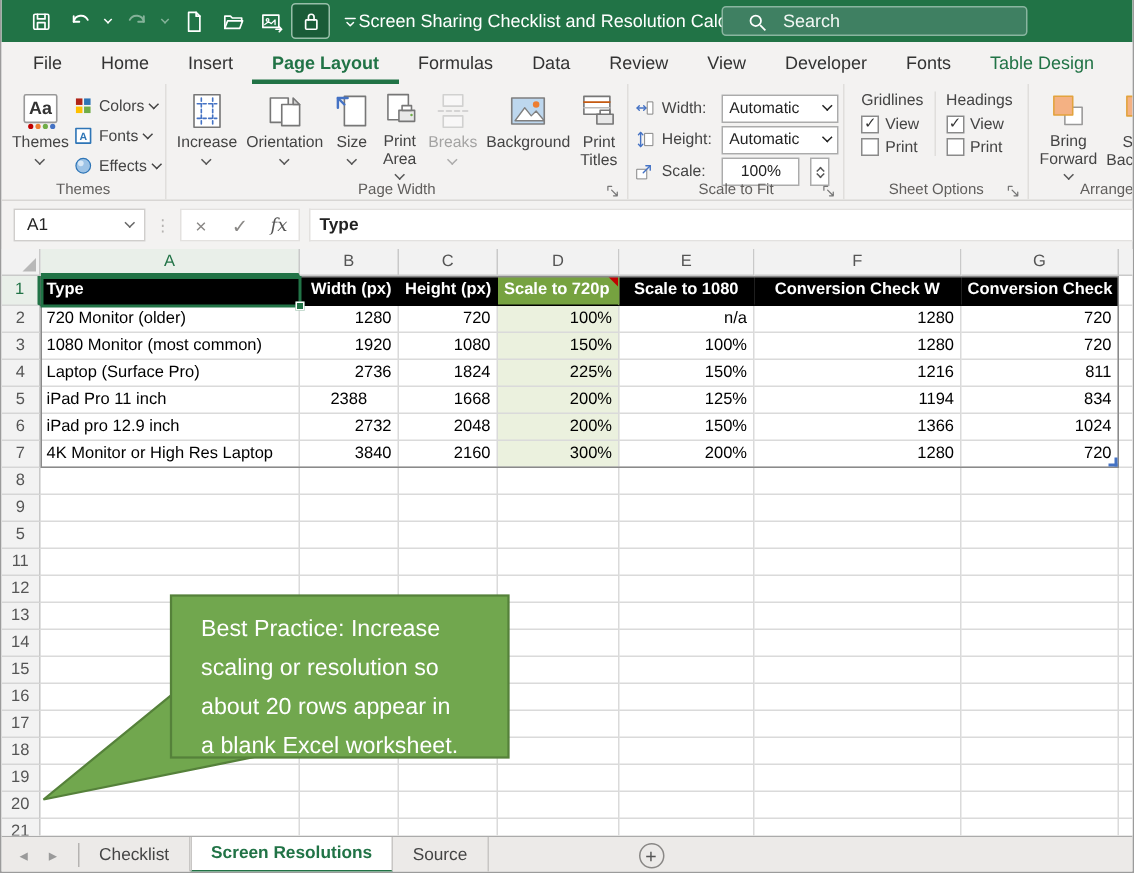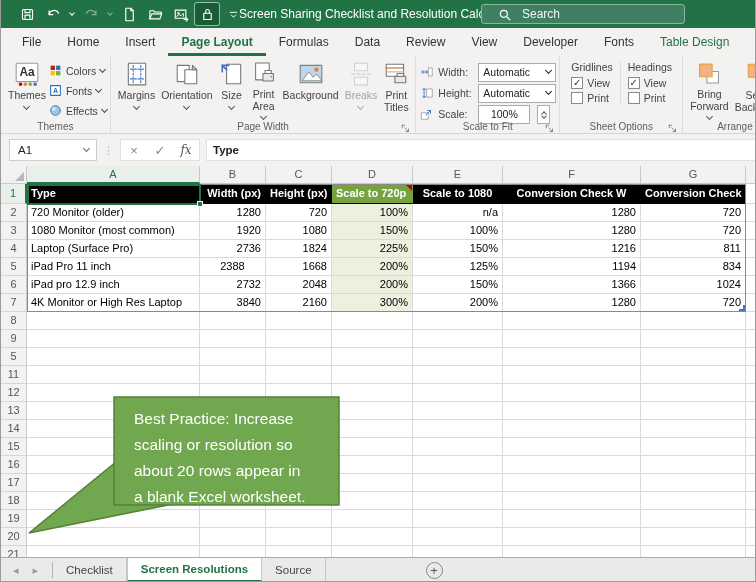--- a/index.html
+++ b/index.html
@@ -241,21 +241,21 @@
     </div>
     <div class="rgroup">
       <div class="bigbtn">
         <svg width="26" height="26" viewBox="0 0 24 24" fill="none" stroke-linecap="round" stroke-linejoin="round">
           <rect x="4" y="2" width="16" height="20" fill="#fff" stroke="#777"></rect>
           <line x1="8.5" y1="4" x2="8.5" y2="20" stroke="#4472c4" stroke-dasharray="2 1.5"></line>
           <line x1="15.5" y1="4" x2="15.5" y2="20" stroke="#4472c4" stroke-dasharray="2 1.5"></line>
           <line x1="6" y1="7.5" x2="18" y2="7.5" stroke="#4472c4" stroke-dasharray="2 1.5"></line>
           <line x1="6" y1="16.5" x2="18" y2="16.5" stroke="#4472c4" stroke-dasharray="2 1.5"></line>
         </svg>
-        <span class="lbl">Margins</span>
+        <span class="lbl">Increase</span>
         <span class="chev"></span>
       </div>
       <div class="bigbtn">
         <svg width="26" height="26" viewBox="0 0 24 24" fill="none" stroke-linecap="round" stroke-linejoin="round">
           <rect x="3" y="4" width="11" height="15" fill="#fff" stroke="#777"></rect>
           <path d="M10 8h11v13H10z" fill="#fff" stroke="#777"></path>
           <path d="M17 8v-4l4 4z" fill="#d0d0d0" stroke="#777"></path>
         </svg>
         <span class="lbl">Orientation</span>
         <span class="chev"></span>
@@ -273,36 +273,36 @@
         <svg width="26" height="26" viewBox="0 0 24 24" fill="none" stroke-linecap="round" stroke-linejoin="round">
           <rect x="4" y="2" width="13" height="16" fill="#fff" stroke="#777"></rect>
           <rect x="11" y="12" width="10" height="7" fill="#e8e8e8" stroke="#777"></rect>
           <rect x="13" y="9" width="6" height="3" fill="#fff" stroke="#777"></rect>
           <circle cx="19" cy="15" r=".8" fill="#70ad47"></circle>
         </svg>
         <span class="lbl">Print
 Area</span>
         <span class="chev"></span>
       </div>
+      <div class="bigbtn disabled">
+        <svg width="26" height="26" viewBox="0 0 24 24" fill="none" stroke-linecap="round" stroke-linejoin="round">
+          <rect x="6" y="2" width="12" height="7" fill="#fff" stroke="#aaa"></rect>
+          <rect x="6" y="15" width="12" height="7" fill="#fff" stroke="#aaa"></rect>
+          <line x1="3" y1="12" x2="21" y2="12" stroke="#999" stroke-dasharray="3 2"></line>
+        </svg>
+        <span class="lbl">Breaks</span>
+        <span class="chev"></span>
+      </div>
       <div class="bigbtn">
         <svg width="26" height="26" viewBox="0 0 24 24" fill="none" stroke-linecap="round" stroke-linejoin="round">
           <rect x="2" y="4" width="20" height="16" fill="#bdd7ee" stroke="#7f7f7f"></rect>
           <path d="M4 18l6-8 4 5 3-3 5 6z" fill="#fff" stroke="#7f7f7f" stroke-width=".8"></path>
           <circle cx="17" cy="8" r="2" fill="#ed7d31"></circle>
         </svg>
         <span class="lbl">Background</span>
-      </div>
-      <div class="bigbtn disabled">
-        <svg width="26" height="26" viewBox="0 0 24 24" fill="none" stroke-linecap="round" stroke-linejoin="round">
-          <rect x="6" y="2" width="12" height="7" fill="#fff" stroke="#aaa"></rect>
-          <rect x="6" y="15" width="12" height="7" fill="#fff" stroke="#aaa"></rect>
-          <line x1="3" y1="12" x2="21" y2="12" stroke="#999" stroke-dasharray="3 2"></line>
-        </svg>
-        <span class="lbl">Breaks</span>
-        <span class="chev"></span>
       </div>
       <div class="bigbtn">
         <svg width="26" height="26" viewBox="0 0 24 24" fill="none" stroke-linecap="round" stroke-linejoin="round">
           <rect x="3" y="3" width="16" height="11" fill="#fff" stroke="#777"></rect>
           <line x1="3" y1="6.5" x2="19" y2="6.5" stroke="#c55a11"></line>
           <line x1="3" y1="10" x2="19" y2="10" stroke="#bbb"></line>
           <rect x="11" y="14" width="10" height="6" fill="#e8e8e8" stroke="#777"></rect>
           <rect x="13" y="11.5" width="6" height="2.5" fill="#fff" stroke="#777"></rect>
         </svg>
         <span class="lbl">Print

